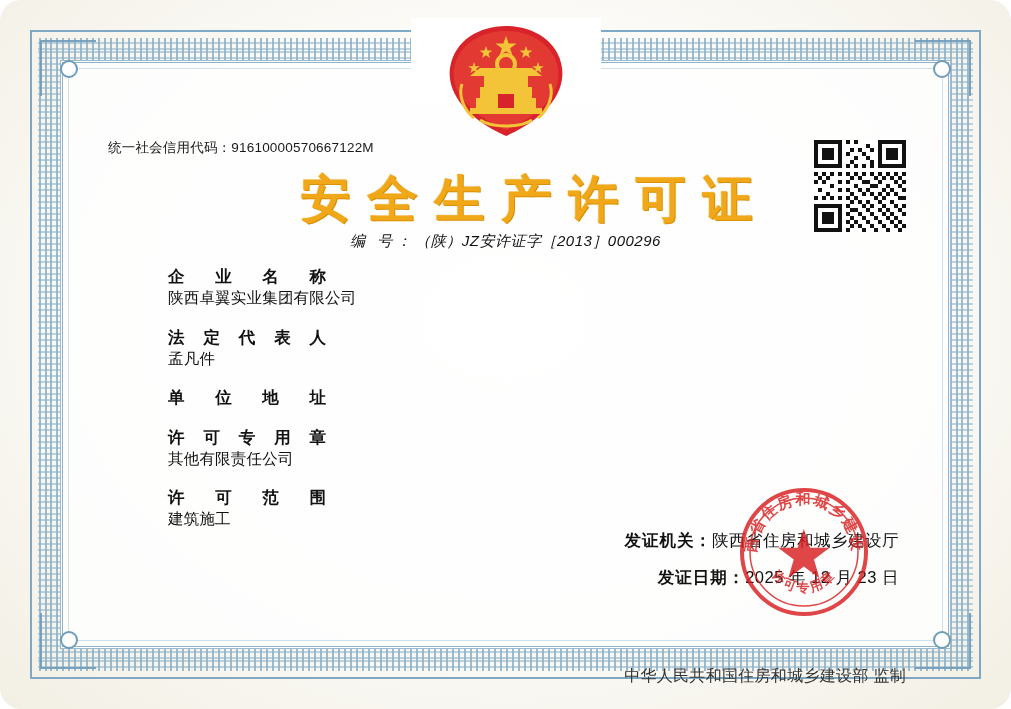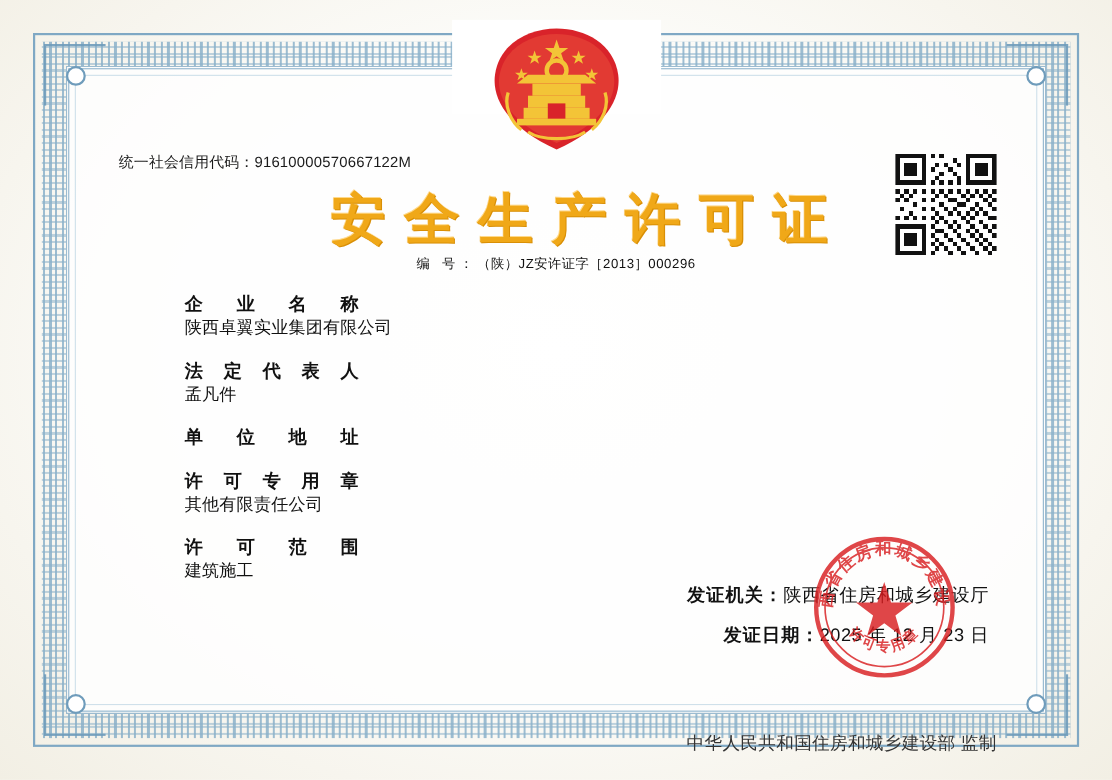--- a/index.html
+++ b/index.html
@@ -7,20 +7,21 @@
     width:1011px;height:709px;
     background:#ffffff;
     font-family:"Liberation Sans", sans-serif;
     overflow:hidden;
   }
   #cert{
     position:relative;
     width:1011px;height:709px;
     background:
       radial-gradient(ellipse at 50% 45%, #ffffff 0%, #fdfdfb 45%, #f7f5ee 75%, #f2efe4 100%);
+    border-radius: 21px;
   }
   
   .frame-outer{
     position:absolute;left:30px;top:30px;right:30px;bottom:30px;
     border:2px solid #7fa8c4;
   }
   .frame-band{
     position:absolute;left:38px;top:38px;right:38px;bottom:38px;
     border:12px solid transparent;
     background:
@@ -99,22 +100,23 @@
     text-shadow:
       1px 1px 0 #d98f06,
       -0.5px -0.5px 0 #ffd98a,
       0 0 1px #c98102;
     font-family:"DejaVu Sans", sans-serif;
     padding-left:42px;
   }
   .serial{
     position:absolute;left:0;right:0;top:232px;
     text-align:center;
-    font-size:12px;color:#111;
+    font-size:15px;color:#111;
     letter-spacing:.5px;
+    font-style:italic;
   }
   .serial .lbl{letter-spacing:4px;}
 
   .fields{
     position:absolute;left:168px;top:266px;right:120px;
   }
   .row{
     display:flex;align-items:baseline;
     margin-bottom:17.5px;
     font-size:16.5px;color:#111;flex-direction:column;

